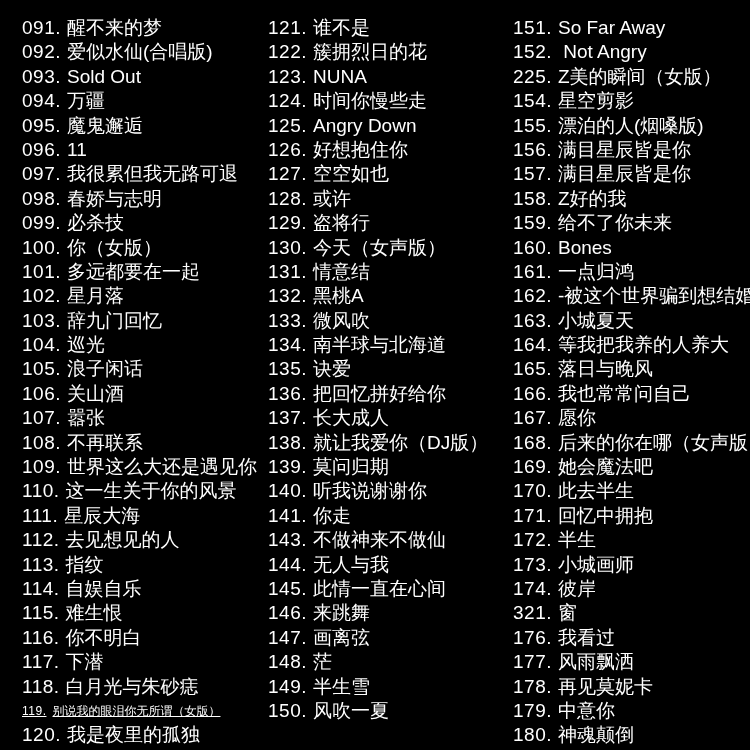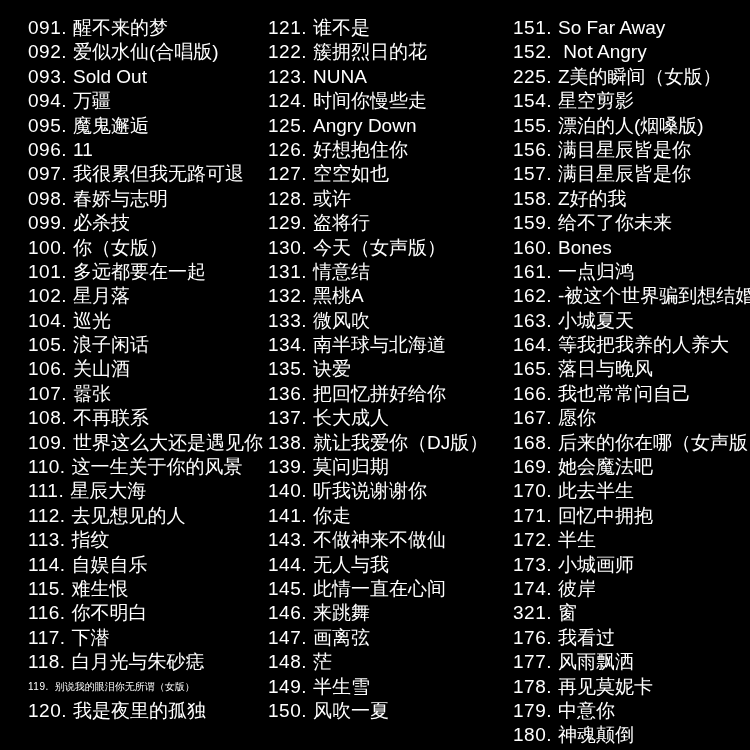--- a/index.html
+++ b/index.html
@@ -16,33 +16,33 @@
     width: 750px;
     height: 750px;
     background: #000000;
     color: #ffffff;
     font-family: "Liberation Sans", "DejaVu Sans", sans-serif;
   }
   .song-column {
     position: absolute;
     top: 16px;
   }
-  .song-column.c0 { left: 28px; text-align: right;  }
+  .song-column.c0 { left: 22px; text-align: right;  }
   .song-column.c1 { left: 268px; text-align: right; }
   .song-column.c2 { left: 513px; }
   .song-row {
     height: 24.4px;
     line-height: 24.4px;
     display: flex;
     align-items: baseline;
     white-space: pre;
     font-size: 19px;
     font-weight: 500;
   }
-  .song-row.small { font-size: 10px; }
+  .song-row.small { font-size: 12px; text-decoration: underline; }
   .song-number {
     margin-right: 6px;
     letter-spacing: 0.5px;
   }
   .song-title { }
 </style>
 </head>
 <body>
 
 <div class="song-list">
@@ -52,20 +52,21 @@
       <div class="song-row"><span class="song-number">093.</span><span class="song-title">Sold Out</span></div>
       <div class="song-row"><span class="song-number">094.</span><span class="song-title">万疆</span></div>
       <div class="song-row"><span class="song-number">095.</span><span class="song-title">魔鬼邂逅</span></div>
       <div class="song-row"><span class="song-number">096.</span><span class="song-title">11</span></div>
       <div class="song-row"><span class="song-number">097.</span><span class="song-title">我很累但我无路可退</span></div>
       <div class="song-row"><span class="song-number">098.</span><span class="song-title">春娇与志明</span></div>
       <div class="song-row"><span class="song-number">099.</span><span class="song-title">必杀技</span></div>
       <div class="song-row"><span class="song-number">100.</span><span class="song-title">你（女版）</span></div>
       <div class="song-row"><span class="song-number">101.</span><span class="song-title">多远都要在一起</span></div>
       <div class="song-row"><span class="song-number">102.</span><span class="song-title">星月落</span></div>
+      <div class="song-row"><span class="song-number">103.</span><span class="song-title">辞九门回忆</span></div>
       <div class="song-row"><span class="song-number">104.</span><span class="song-title">巡光</span></div>
       <div class="song-row"><span class="song-number">105.</span><span class="song-title">浪子闲话</span></div>
       <div class="song-row"><span class="song-number">106.</span><span class="song-title">关山酒</span></div>
       <div class="song-row"><span class="song-number">107.</span><span class="song-title">嚣张</span></div>
       <div class="song-row"><span class="song-number">108.</span><span class="song-title">不再联系</span></div>
       <div class="song-row"><span class="song-number">109.</span><span class="song-title">世界这么大还是遇见你</span></div>
       <div class="song-row"><span class="song-number">110.</span><span class="song-title">这一生关于你的风景</span></div>
       <div class="song-row"><span class="song-number">111.</span><span class="song-title">星辰大海</span></div>
       <div class="song-row"><span class="song-number">112.</span><span class="song-title">去见想见的人</span></div>
       <div class="song-row"><span class="song-number">113.</span><span class="song-title">指纹</span></div>

